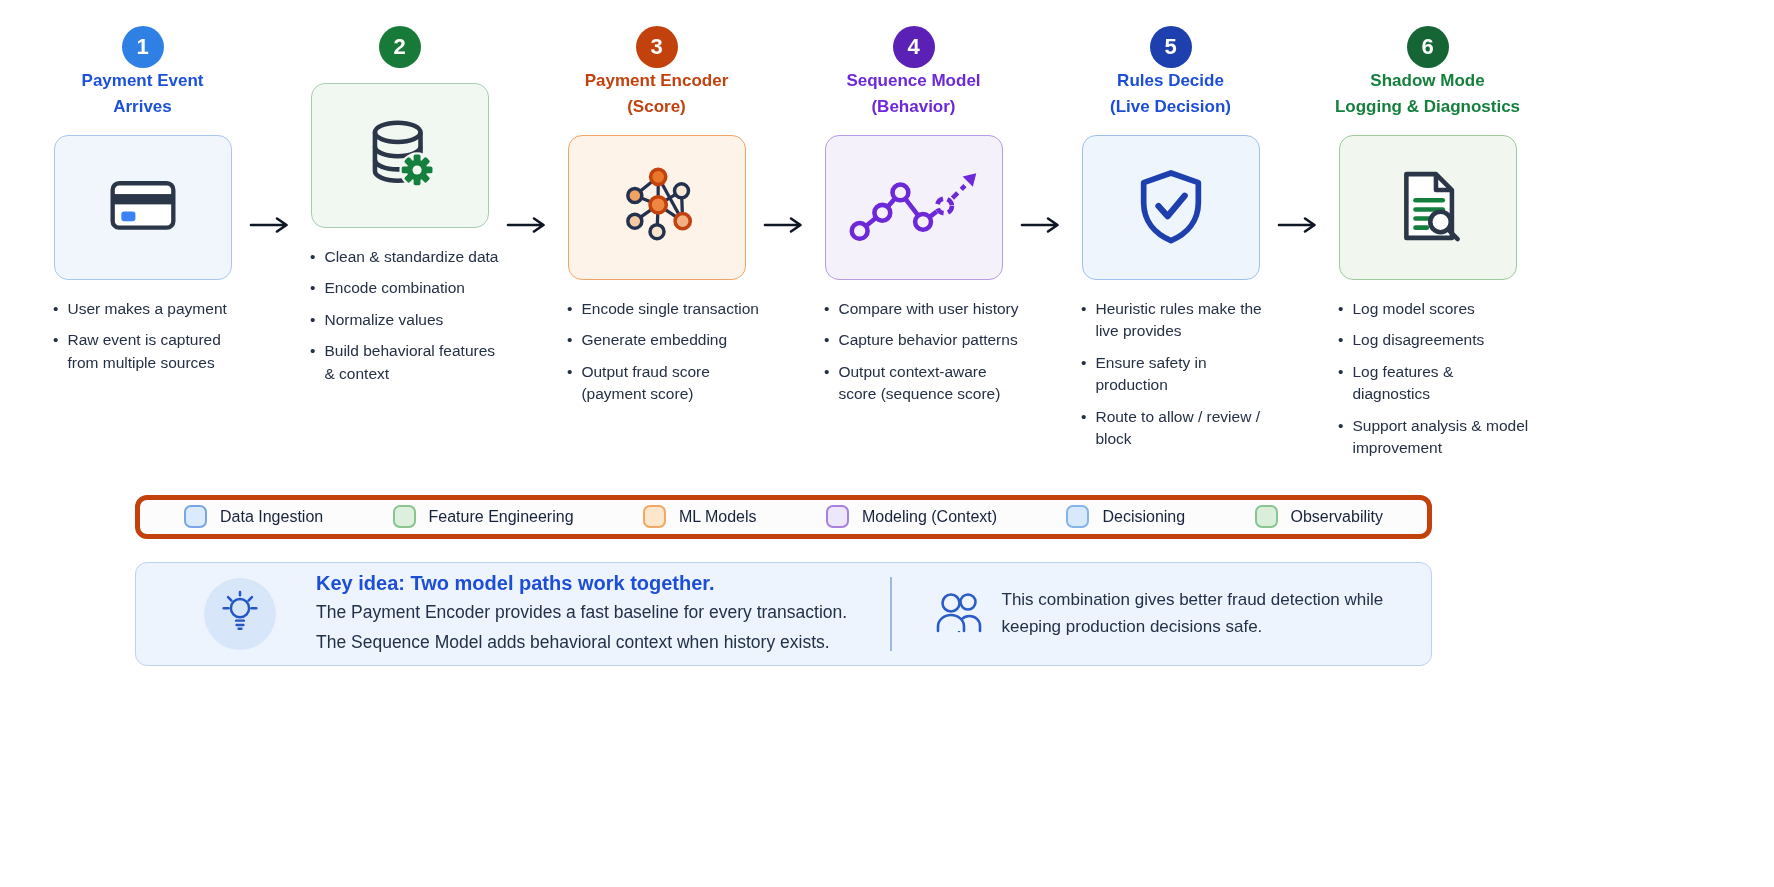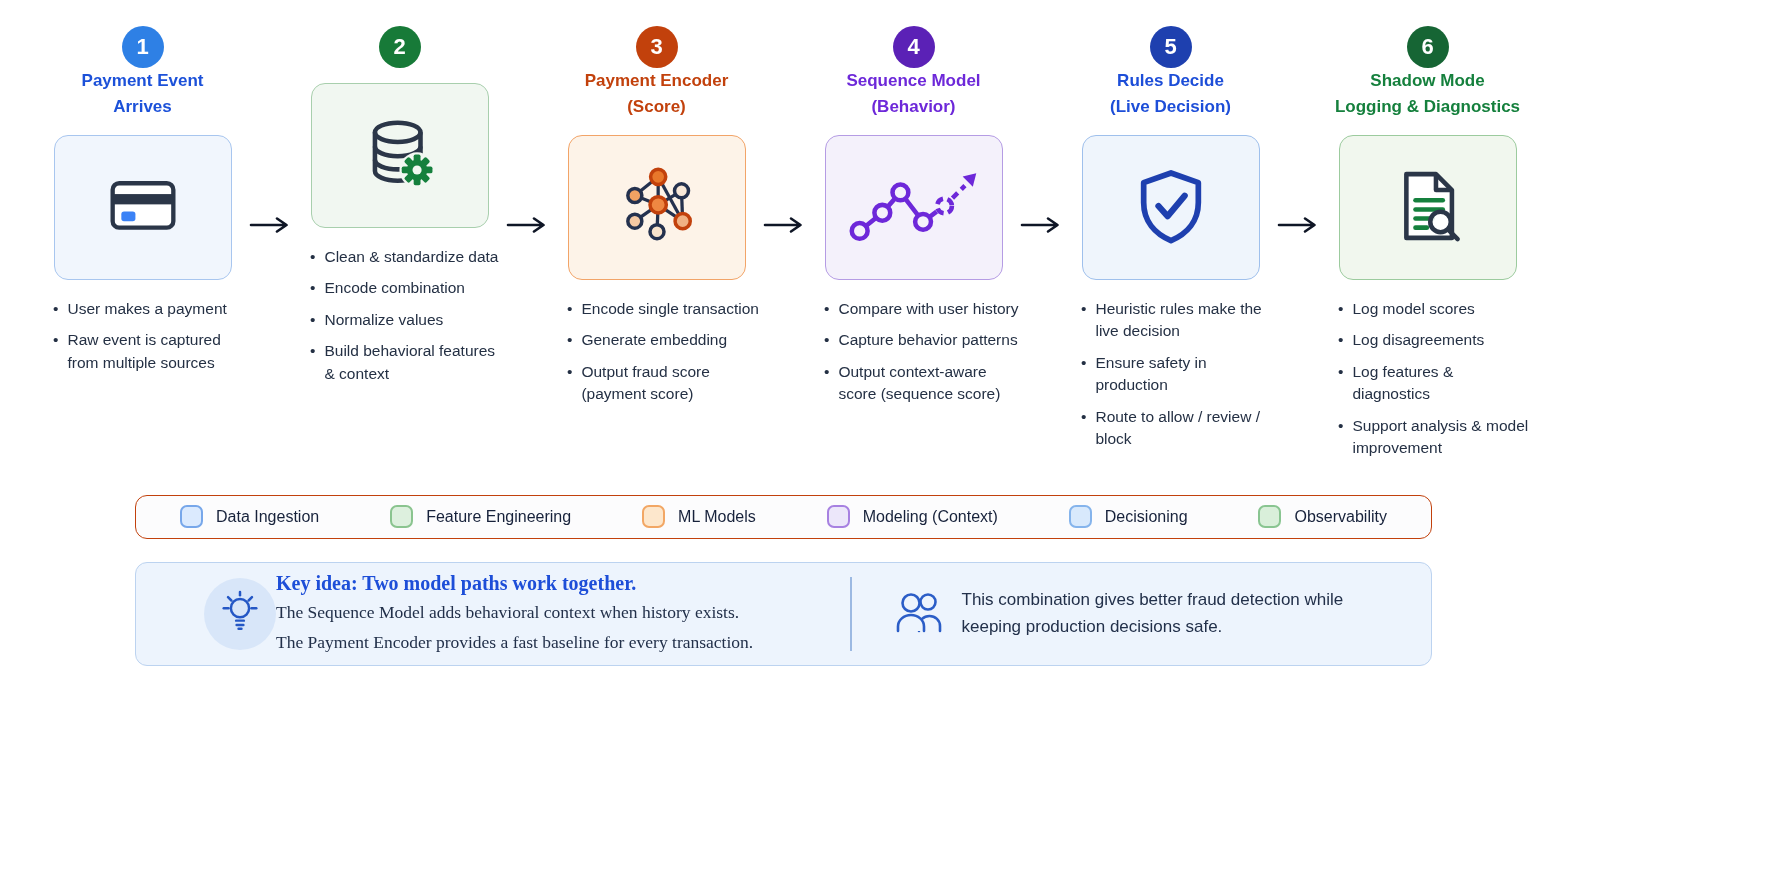--- a/index.html
+++ b/index.html
@@ -33,38 +33,38 @@
     display:flex; align-items:center; justify-content:center;
   }
   .bullets { margin-top:18px; width:100%; padding-left:17px; list-style:none; }
   .bullets li { display:flex; font-size:15.5px; line-height:1.45; color:#243044; margin-bottom:9px; }
   .bullets .dot { margin-right:9px; color:#243044; }
   .arrow-cell { width:44px; display:flex; justify-content:center; margin-top:190px; flex-shrink:0; }
 
   
   .legend {
     margin:26px 0 0 135px; width:1297px; height:44px;
-    background:#fcfcfd; border:1px solid #c2410c; border-radius:12px;
+    background:#fcfcfd; border:5px solid #c2410c; border-radius:12px;
     display:flex; align-items:center; justify-content:space-between;
     padding:0 44px;
   }
   .legend-item { display:flex; align-items:center; }
   .legend-swatch { width:23px; height:23px; border-radius:7px;
     background:var(--fill,#dbeafe); border:2px solid var(--stroke,#77a7ea); }
   .legend-label { margin-left:13px; font-size:16px; color:#17223b; }
 
   
   .banner {
     margin:23px 0 0 135px; width:1297px; height:104px;
     background:#edf4fd; border:1.5px solid #bcd3f0; border-radius:12px;
     display:flex; align-items:center; padding:0 26px;
   }
   .bulb-wrap { width:72px; height:72px; border-radius:50%; background:#d8e6f9;
     display:flex; align-items:center; justify-content:center; flex-shrink:0; margin-left:42px; }
-  .keyidea-text { width:560px;font-family:Liberation Serif, serif; }
+  .keyidea-text { margin-left:40px; width:560px; }
   .keyidea-heading { font-size:20px; font-weight:700; color:#1d4ed8; }
   .keyidea-line { font-size:17.5px; color:#22304a; line-height:1.5; margin-top:4px; }
   .banner-divider { width:1.5px; height:74px; background:#9cb9e2; margin:0 38px 0 14px; flex-shrink:0; }
   .people-wrap { flex-shrink:0; }
   .banner-right-text { margin-left:12px; font-size:17px; color:#22304a; line-height:1.55; width:400px; }
 </style>
 </head>
 <body>
 
 <div class="page">
@@ -262,21 +262,21 @@
         <span>
           <svg width="82" height="82" viewBox="0 0 72 72" fill="none">
             <path d="M36,7 L60,15.5 V33 C60,49.5 50,60.5 36,66.5 C22,60.5 12,49.5 12,33 V15.5 Z" stroke="#1e40af" stroke-width="5" stroke-linejoin="round" fill="none"></path>
             <path d="M25,36 L33,45 L48,27" stroke="#1e40af" stroke-width="5.5" stroke-linecap="round" stroke-linejoin="round" fill="none"></path>
           </svg>
         </span>
       </div>
       <ul class="bullets">
         <li>
             <span class="dot">•</span>
-            <span>Heuristic rules make the live decision</span>
+            <span>Heuristic rules make the live provides</span>
           </li>
         <li>
             <span class="dot">•</span>
             <span>Ensure safety in production</span>
           </li>
         <li>
             <span class="dot">•</span>
             <span>Route to allow / review / block</span>
           </li>
       </ul>
@@ -370,22 +370,22 @@
           <path d="M7,20 H12"></path>
             <path d="M36,20 H41"></path>
           <path d="M11.5,8.5 L15,12"></path>
             <path d="M36.5,8.5 L33,12"></path>
             <path d="M24,3 V6.5"></path>
         </svg>
       </span>
     </div>
     <div class="keyidea-text">
       <div class="keyidea-heading">Key idea: Two model paths work together.</div>
+      <div class="keyidea-line">The Payment Encoder provides a fast baseline for every transaction.</div>
       <div class="keyidea-line">The Sequence Model adds behavioral context when history exists.</div>
-      <div class="keyidea-line">The Payment Encoder provides a fast baseline for every transaction.</div>
     </div>
     <div class="banner-divider"></div>
     <div class="people-wrap">
       <svg width="60" height="46" viewBox="0 0 60 44" fill="none" stroke="#2b5dc7" stroke-width="2.6" stroke-linecap="round">
         <circle cx="38" cy="12" r="7.5"></circle>
         <path d="M29,41 V36 a10.5,10 0 0 1 21,0 v5"></path>
         <circle cx="21" cy="13" r="8.5" fill="#edf4fd"></circle>
         <path d="M8,41 V36.5 a13,11.5 0 0 1 26,0 V41" fill="#edf4fd"></path>
       </svg>
     </div>

